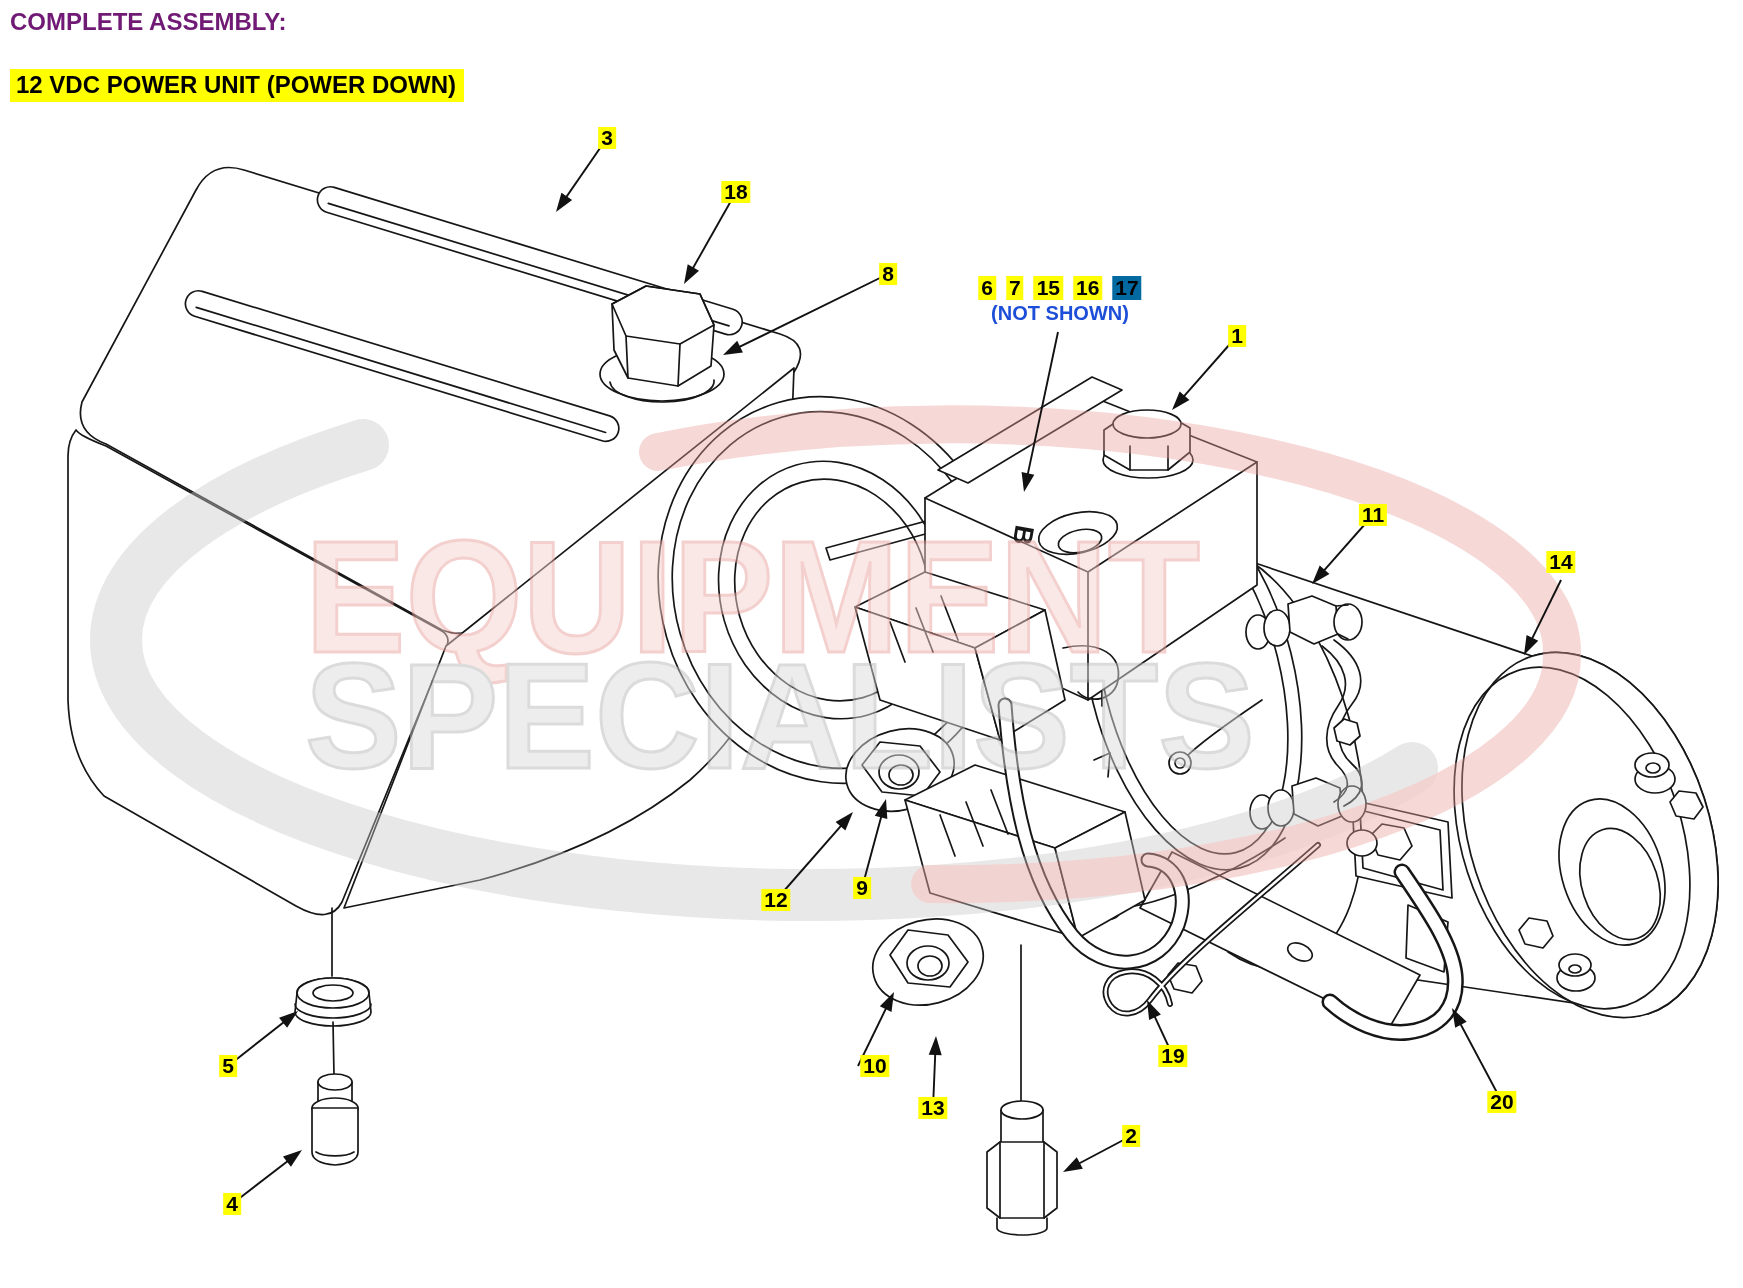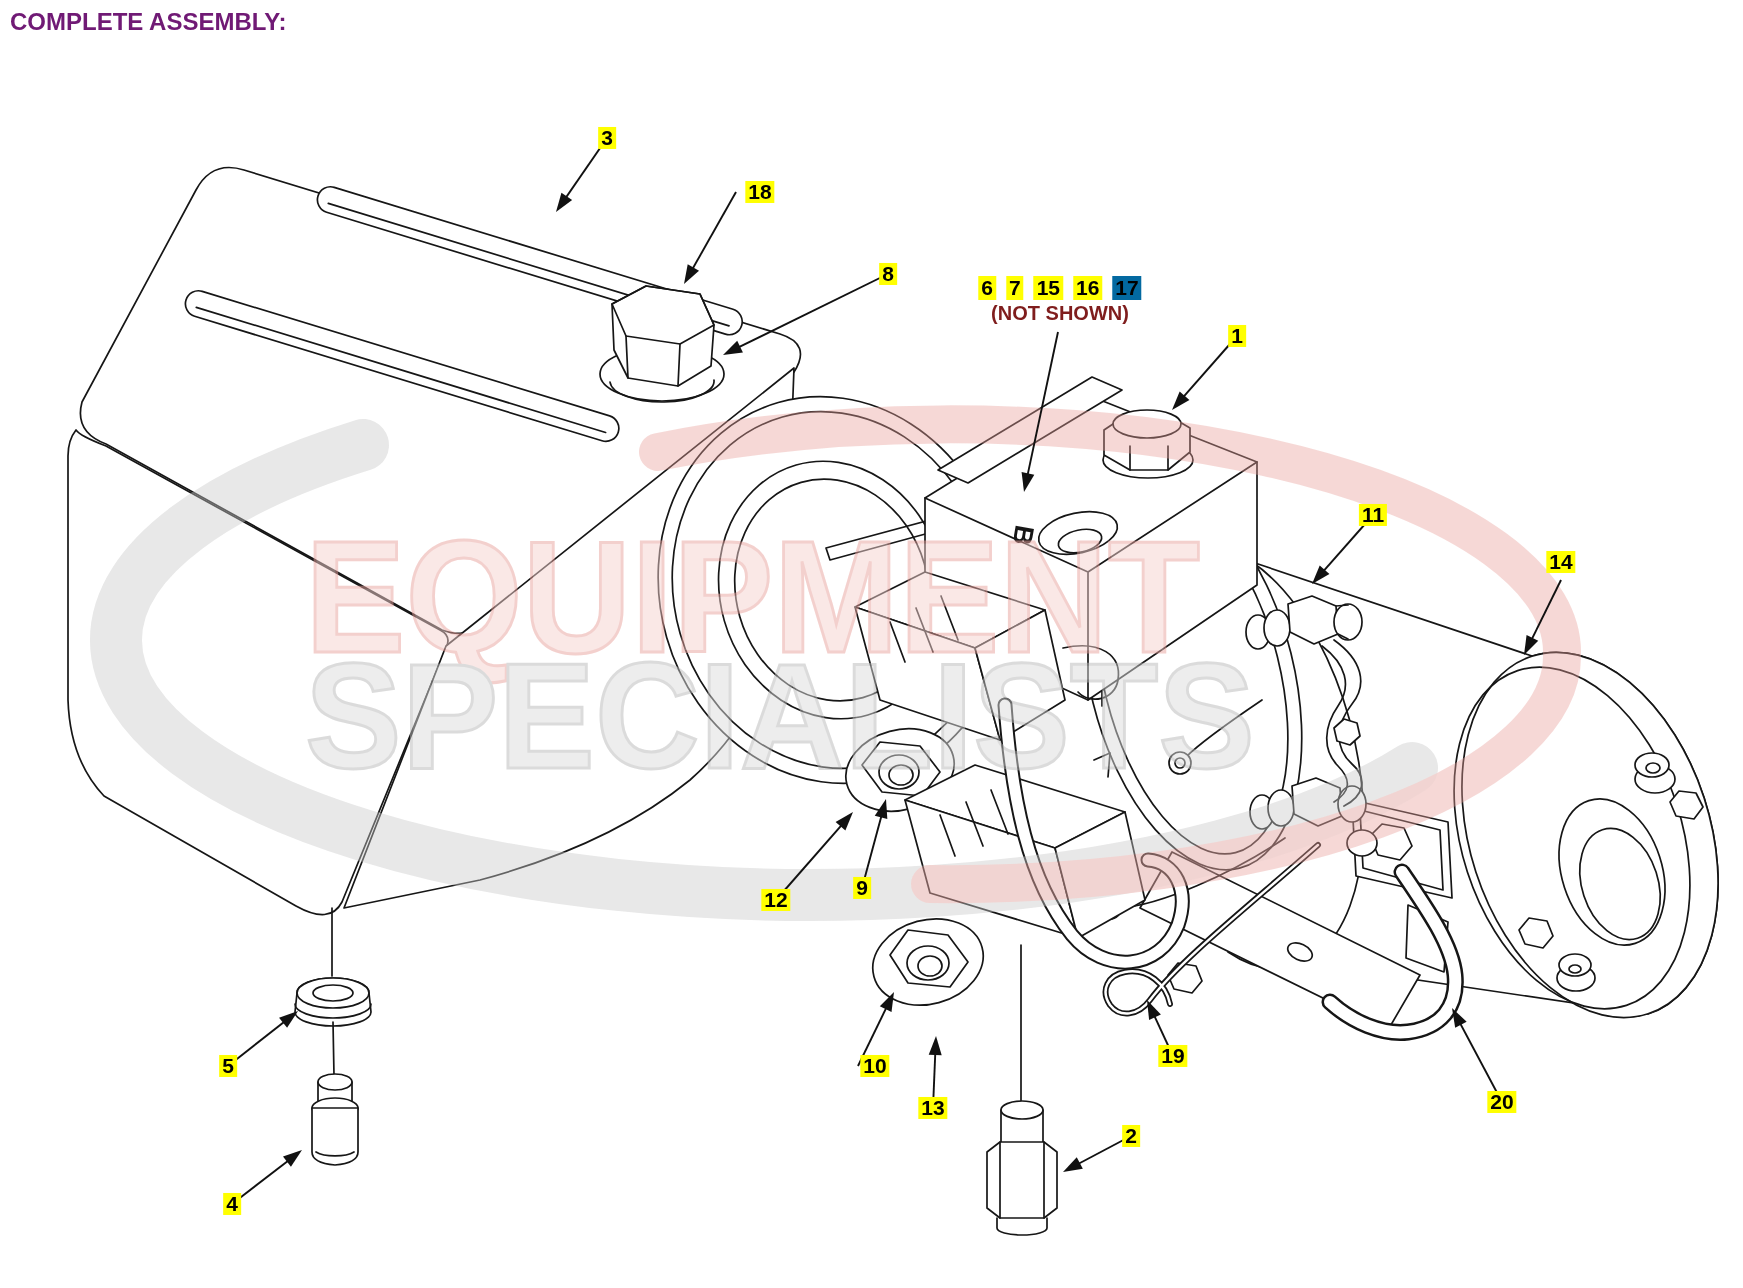--- a/index.html
+++ b/index.html
@@ -19,21 +19,21 @@
     font-size:21px;font-weight:bold;color:#000;line-height:1.05;
     padding:0 3px;white-space:nowrap;z-index:35;text-align:center;
   }
   #not-shown-group{
     position:absolute;transform:translateX(-50%);z-index:35;text-align:center;white-space:nowrap;
   }
   #not-shown-numbers span{
     display:inline-block;font-size:21px;font-weight:bold;color:#000;
     padding:0 3px;margin:0 5px;
   }
-  #not-shown-note{font-size:20px;font-weight:bold;color:#7f1d1d;margin-top:2px;}
+  #not-shown-note{font-size:20px;font-weight:bold;color:#1d4ed8;margin-top:2px;}
 </style>
 </head>
 <body>
 
 <div id="stage">
 
   <svg id="diagram-layer" width="1743" height="1288" viewBox="0 0 1743 1288">
     <g stroke="#161616" stroke-width="1.7" fill="none" stroke-linejoin="round" stroke-linecap="round">
 
       <g>
@@ -254,29 +254,30 @@
       <line x1="1173" y1="1056" x2="1150.368890451637" y2="1007.2560717419874" stroke="#111" stroke-width="1.9"></line>
       <polygon points="1147,1000 1160.8966731130026,1014.4959468952651 1149.105556532273,1019.9703938791753" fill="#111"></polygon>
       <line x1="1502" y1="1102" x2="1455.7569037838268" y2="1015.0629791135942" stroke="#111" stroke-width="1.9"></line>
       <polygon points="1452,1008 1466.661317016384,1021.7220910704272 1455.1839759567931,1027.8270597191456" fill="#111"></polygon>
       <line x1="1058" y1="332" x2="1025.6628700465603" y2="484.17472919265714" stroke="#111" stroke-width="1.9"></line>
       <polygon points="1024,492 1021.5912838296149,472.06389991973043 1034.307348891547,474.766063745391" fill="#111"></polygon>
     </svg>
 
   <div id="titleblock">
     <div id="page-title">COMPLETE ASSEMBLY:</div><br>
+    <span id="page-subtitle" style="background: rgb(255, 255, 0);">12 VDC POWER UNIT (POWER DOWN)</span>
   </div>
 
   <div id="not-shown-group" style="left: 1060px; top: 276px;">
     <div id="not-shown-numbers"><span style="background: rgb(255, 255, 0);">6</span><span style="background: rgb(255, 255, 0);">7</span><span style="background: rgb(255, 255, 0);">15</span><span style="background: rgb(255, 255, 0);">16</span><span style="background: #0369a1;">17</span></div>
     <div id="not-shown-note">(NOT SHOWN)</div>
   </div>
 
 <div class="callout" style="left: 607px; top: 138px; background: rgb(255, 255, 0);">3</div>
-    <div class="callout" style="left: 736px; top: 192px; background: rgb(255, 255, 0); margin-left: 24px;">18</div>
+    <div class="callout" style="left: 736px; top: 192px; background: rgb(255, 255, 0);">18</div>
     <div class="callout" style="left: 888px; top: 274px; background: rgb(255, 255, 0);">8</div>
     <div class="callout" style="left: 1237px; top: 336px; background: rgb(255, 255, 0);">1</div>
     <div class="callout" style="left: 1373px; top: 515px; background: rgb(255, 255, 0);">11</div>
     <div class="callout" style="left: 1561px; top: 562px; background: rgb(255, 255, 0);">14</div>
     <div class="callout" style="left: 776px; top: 900px; background: rgb(255, 255, 0);">12</div>
     <div class="callout" style="left: 862px; top: 888px; background: rgb(255, 255, 0);">9</div>
     <div class="callout" style="left: 858px; top: 1066px; background: rgb(255, 255, 0); margin-left: 17px;">10</div>
     <div class="callout" style="left: 933px; top: 1108px; background: rgb(255, 255, 0); text-align: center;">13</div>
     <div class="callout" style="left: 228px; top: 1066px; background: rgb(255, 255, 0);">5</div>
     <div class="callout" style="left: 232px; top: 1204px; background: rgb(255, 255, 0);">4</div>

